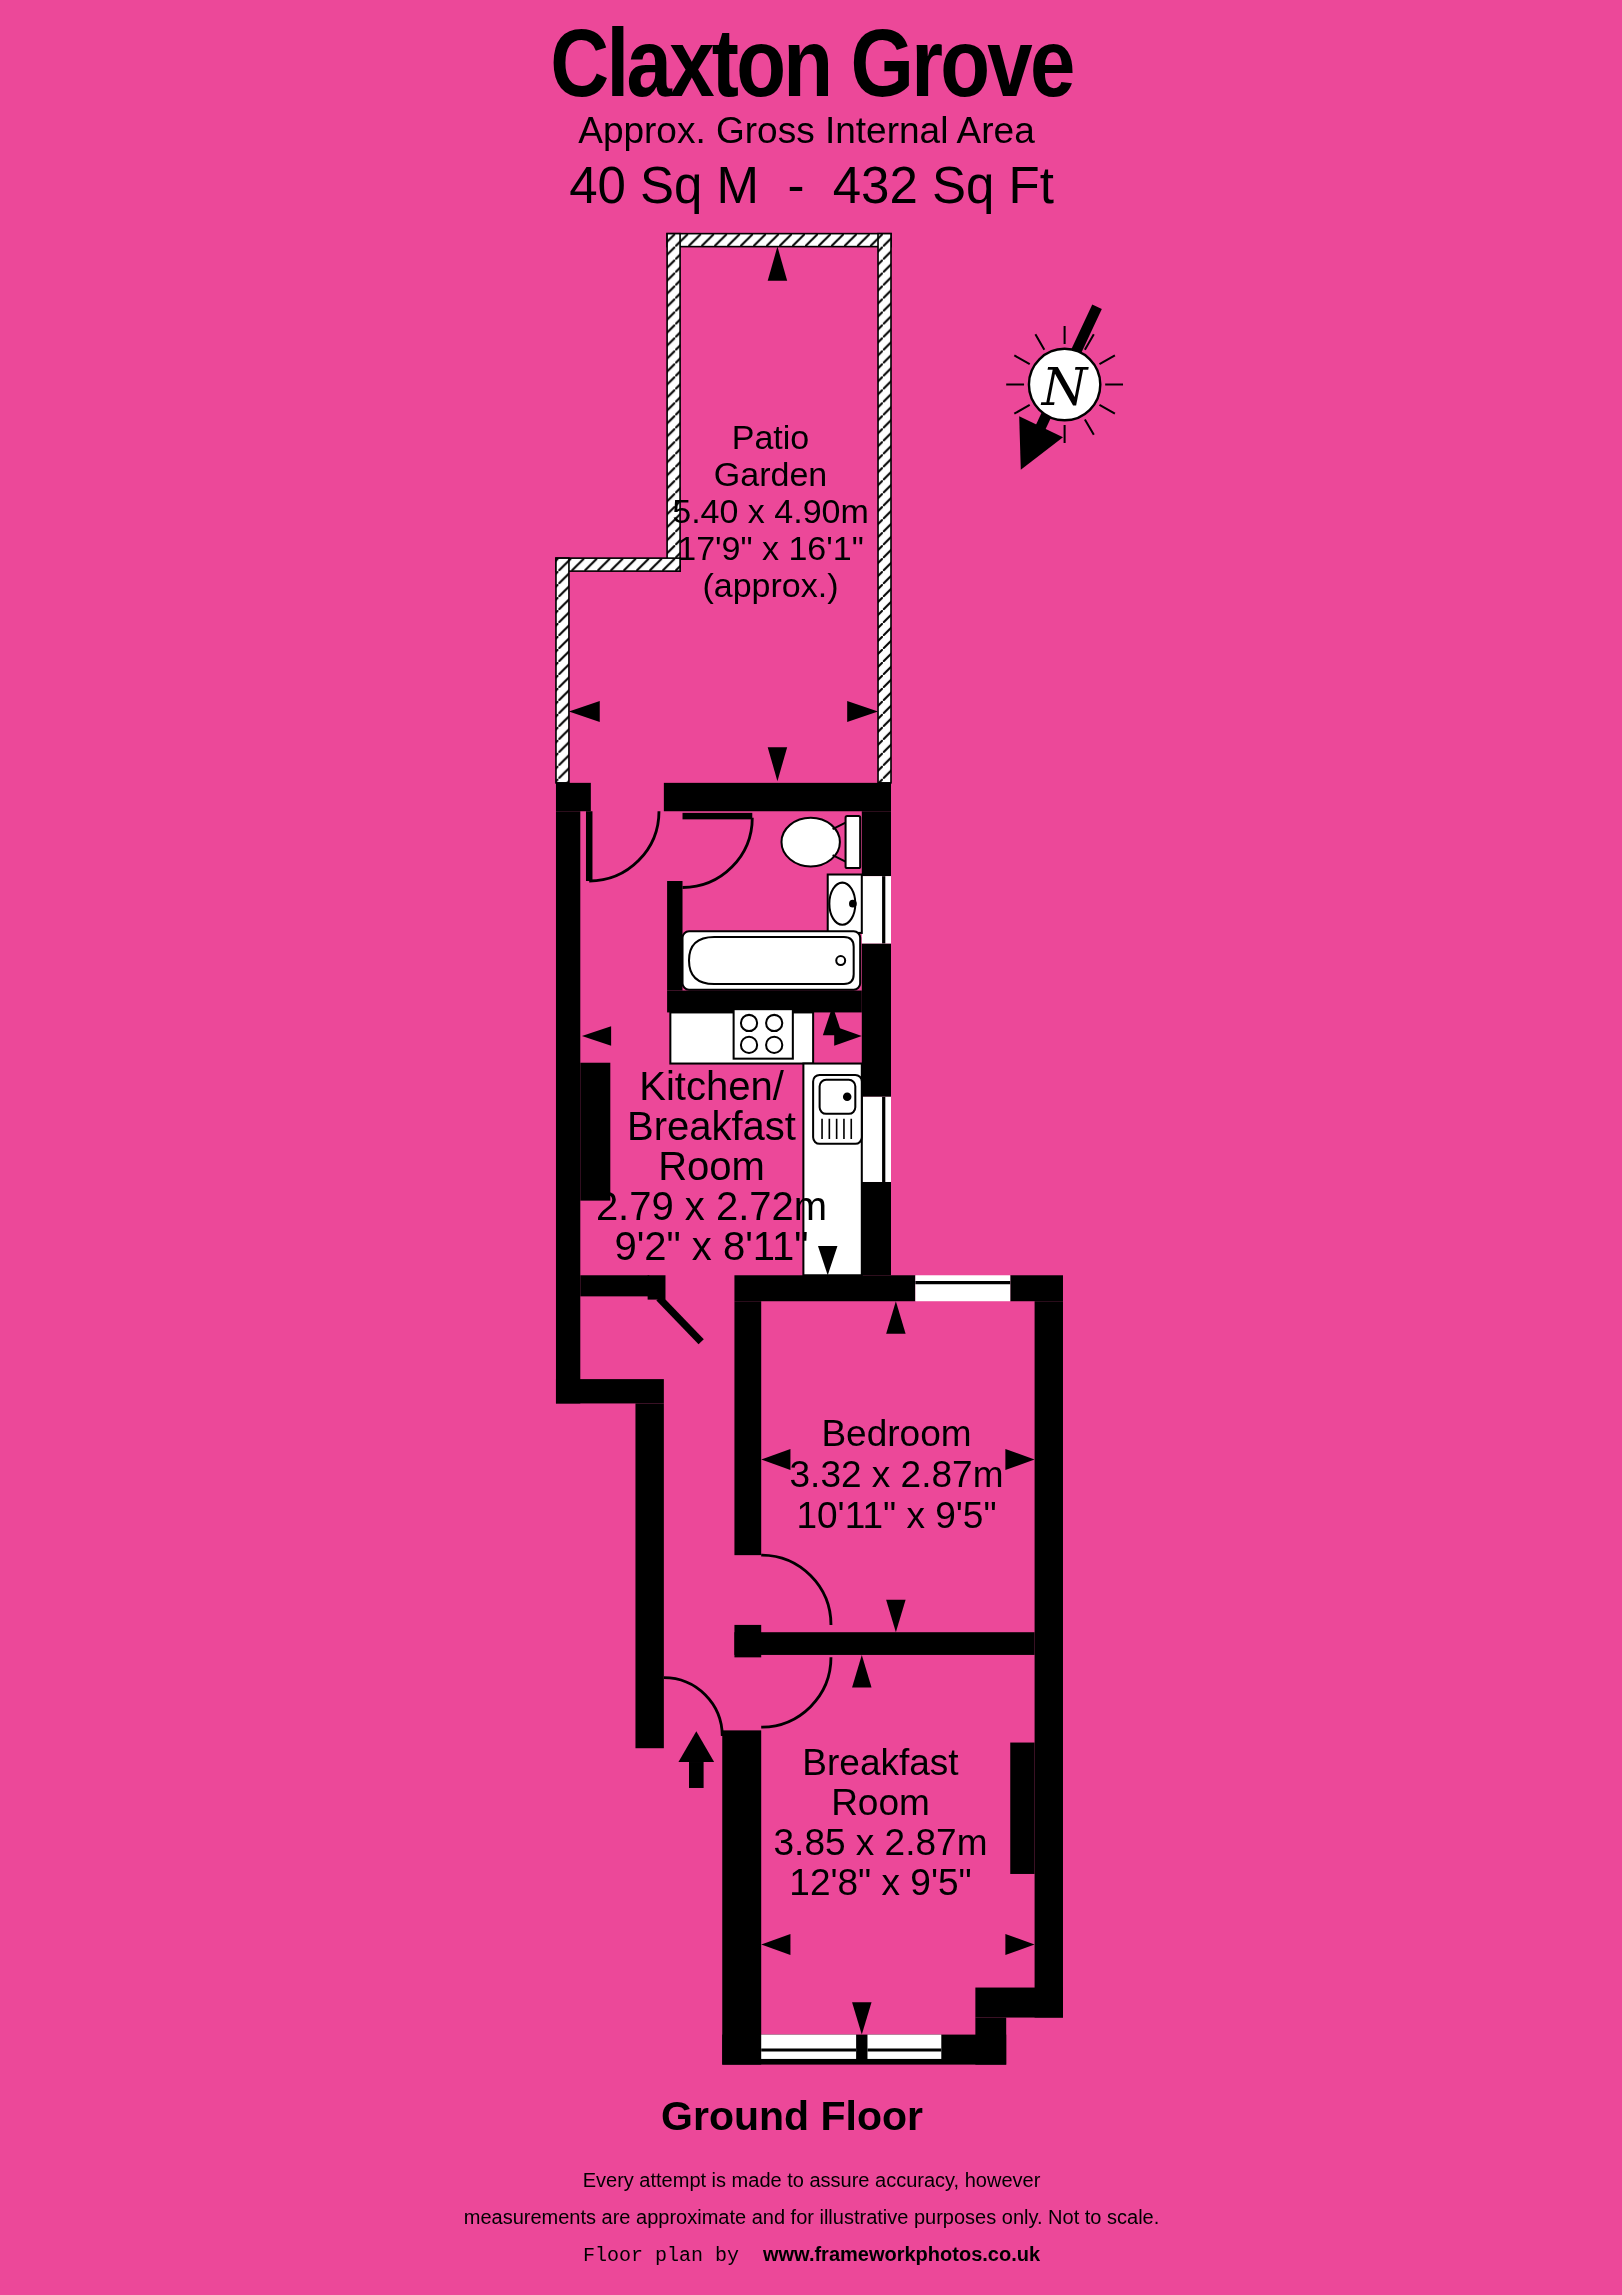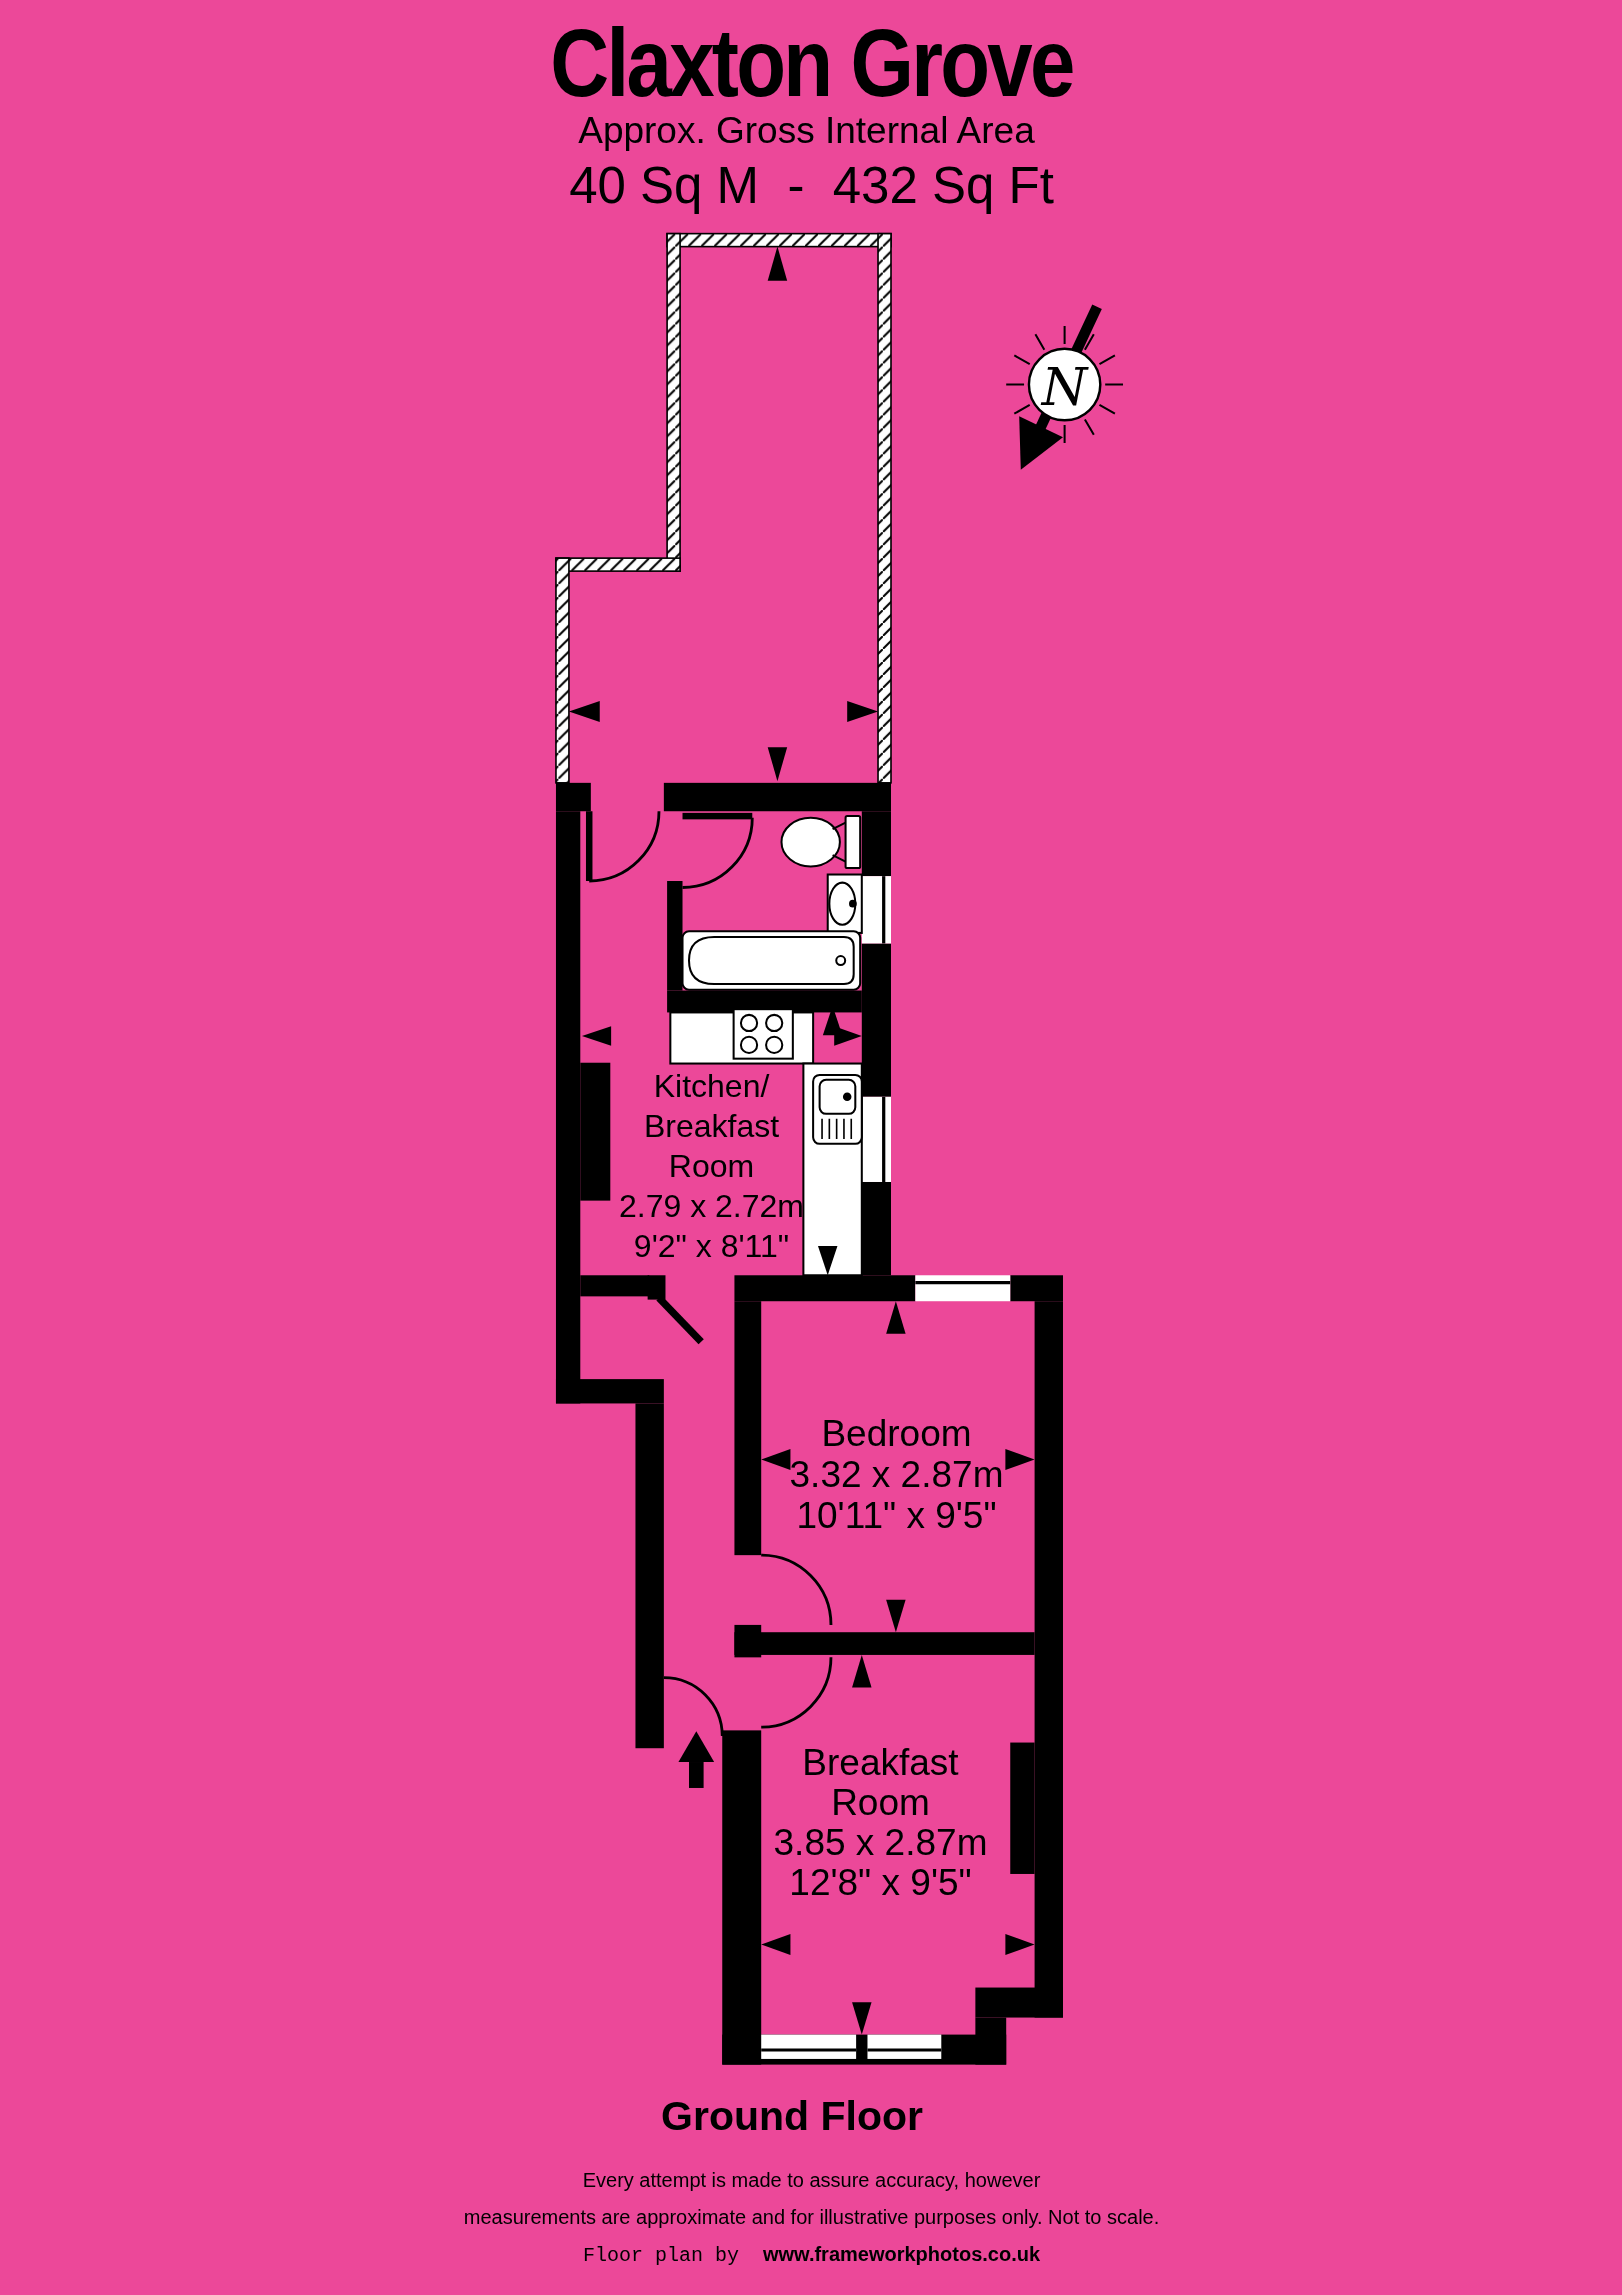--- a/index.html
+++ b/index.html
@@ -6,21 +6,21 @@
   #canvas{position:relative;width:1623px;height:2295px;background:#ec4899;overflow:hidden;
           font-family:"Liberation Sans", sans-serif;color:#000;padding-left:8px;}
   #plan-svg{position:absolute;left:0;top:0;}
   .txt{position:absolute;text-align:center;color:#000;}
   .title{left:0;width:1623px;top:8px;font-size:96px;font-weight:bold;letter-spacing:-3.2px;
          transform:scaleX(0.85);transform-origin:50% 50%;white-space:pre;}
   .subtitle{left:0;width:1613px;top:110px;font-size:37px;white-space:pre;}
   .area{left:0;width:1623px;top:156px;font-size:51px;white-space:pre;}
   .room-label{line-height:1;}
   .patio-label{left:600px;width:341px;top:419px;font-size:34px;line-height:37px;}
-  .kitchen-label{left:549px;width:325px;top:1066px;font-size:32px;line-height:40px;}
+  .kitchen-label{left:549px;width:325px;top:1066px;font-size:40px;line-height:40px;}
   .bedroom-label{left:734px;width:325px;top:1413px;font-size:37px;line-height:41px;}
   .reception-label{left:718px;width:325px;top:1743px;font-size:37px;line-height:40px;}
   .floor-label{left:0;width:1584px;top:2093px;font-size:41px;font-weight:bold;}
   .footer{left:0;width:1623px;top:2162px;font-size:20px;line-height:37px;}
   .footer .url{font-weight:bold;}
   .footer .pre{white-space:pre;font-family:Liberation Mono, monospace;}
   .compass-n{left:1024px;top:357px;width:81px;font-size:52px;font-style:italic;
              font-family:"DejaVu Serif","Liberation Serif",serif;}
 </style>
 </head>
@@ -173,20 +173,27 @@
       <polygon points="1258,579 1310,539 1256,513" fill="#000"></polygon>
     </g>
   </svg>
 
   <div class="txt title">Claxton Grove</div>
   <div class="txt subtitle">Approx. Gross Internal Area</div>
   <div class="txt area">40 Sq M  -  432 Sq Ft</div>
 
   <div class="txt compass-n">N</div>
 
+  <div class="txt room-label patio-label">
+    <div>Patio</div>
+    <div>Garden</div>
+    <div>5.40 x 4.90m</div>
+    <div>17'9" x 16'1"</div>
+    <div>(approx.)</div>
+  </div>
 
   <div class="txt room-label kitchen-label">
     <div>Kitchen/</div>
     <div>Breakfast</div>
     <div>Room</div>
     <div>2.79 x 2.72m</div>
     <div>9'2" x 8'11"</div>
   </div>
 
   <div class="txt room-label bedroom-label">

